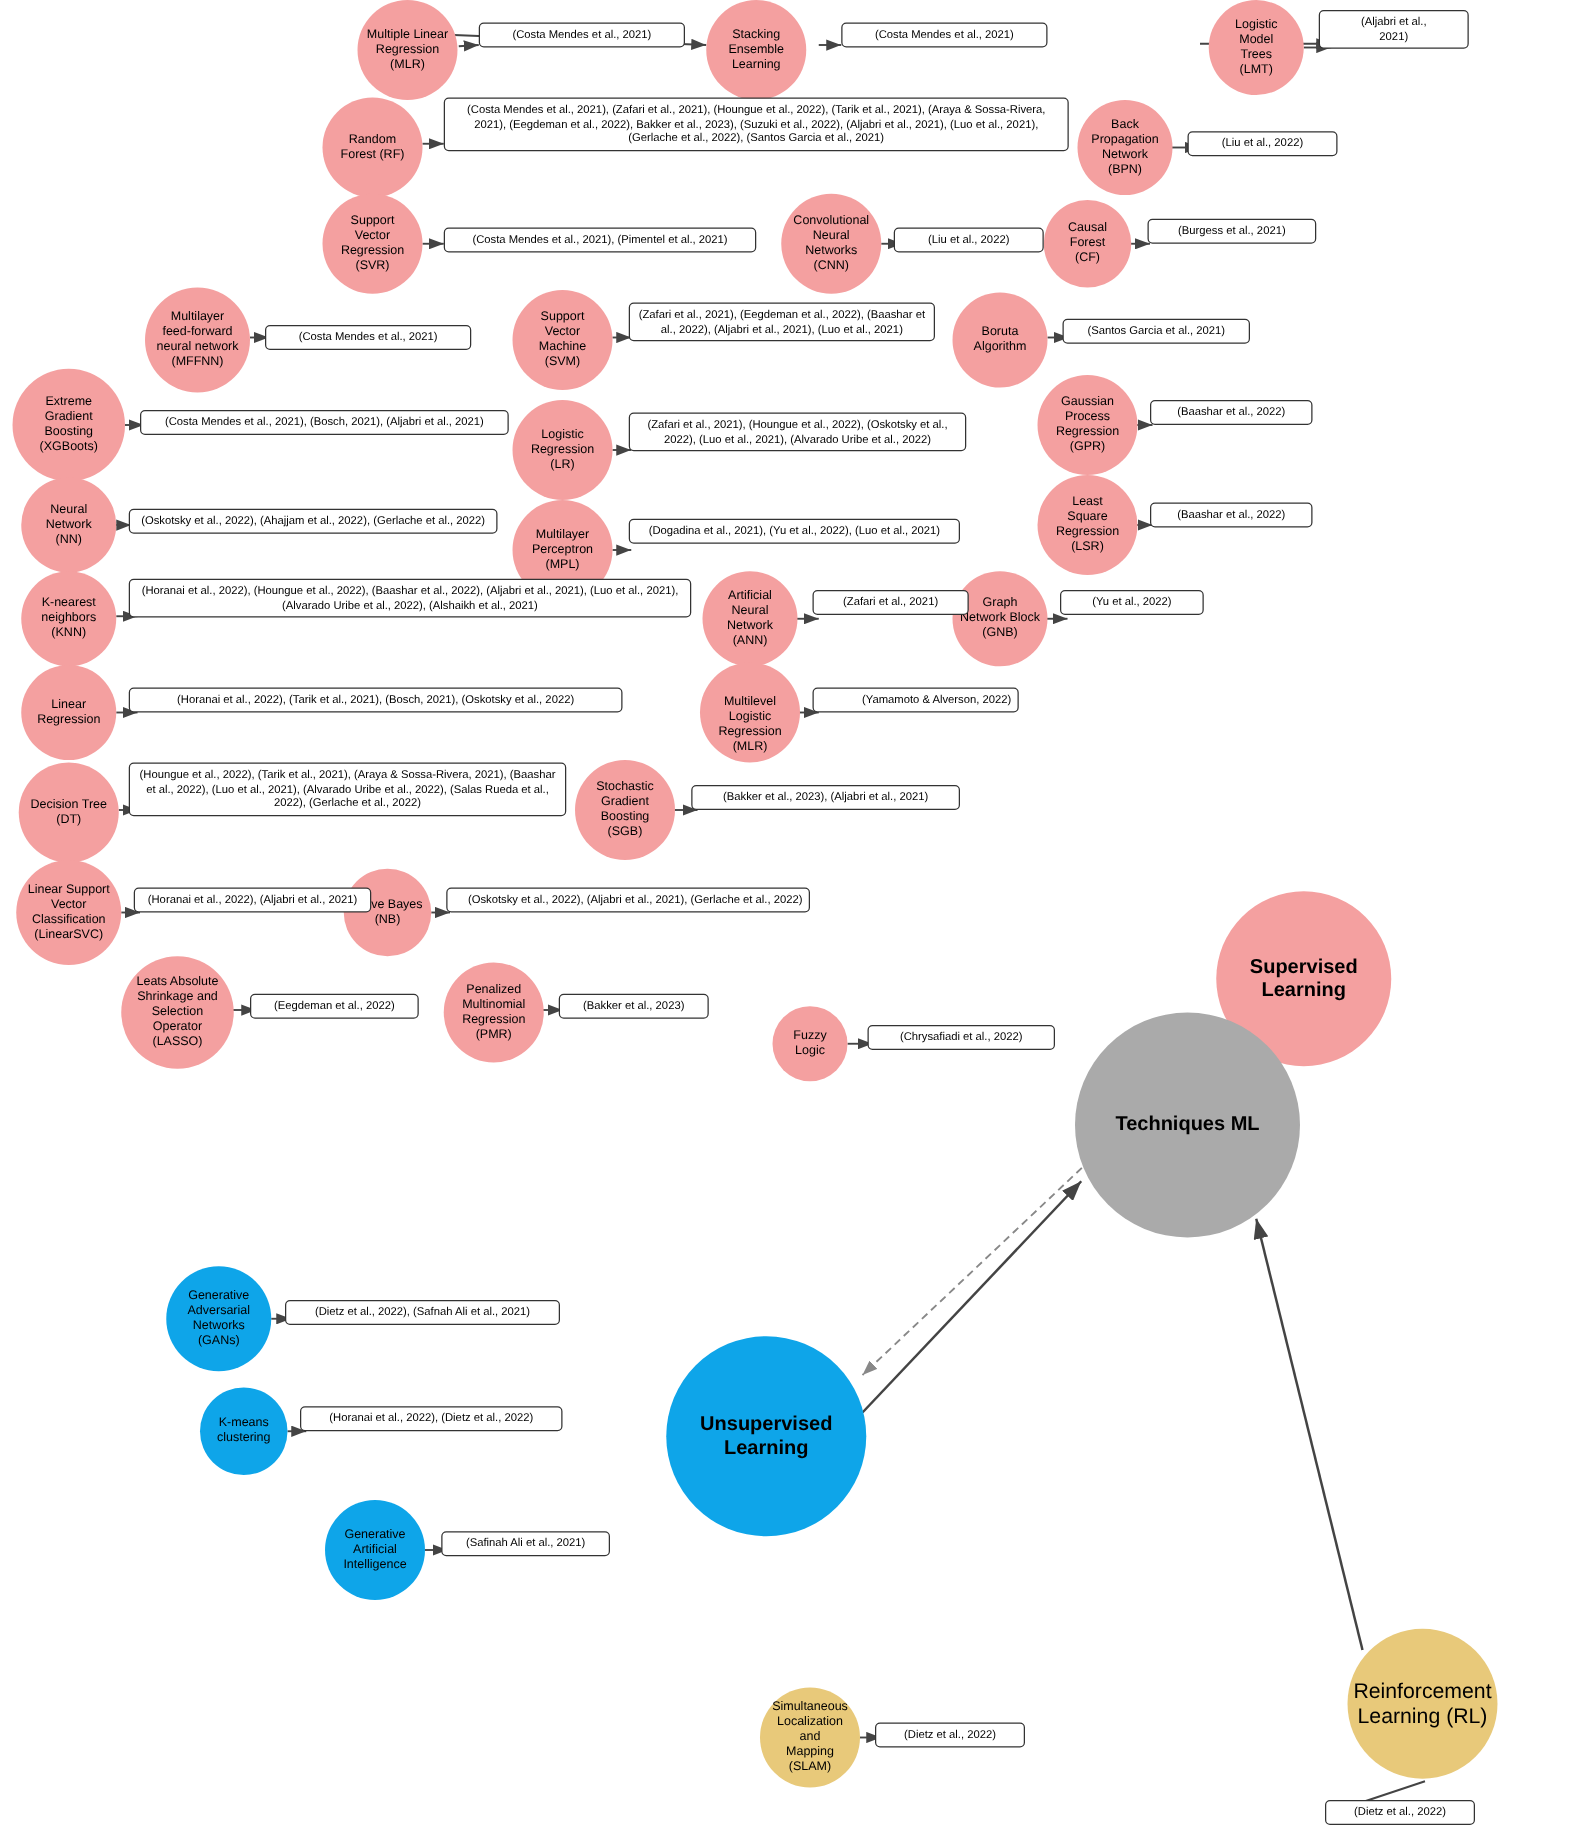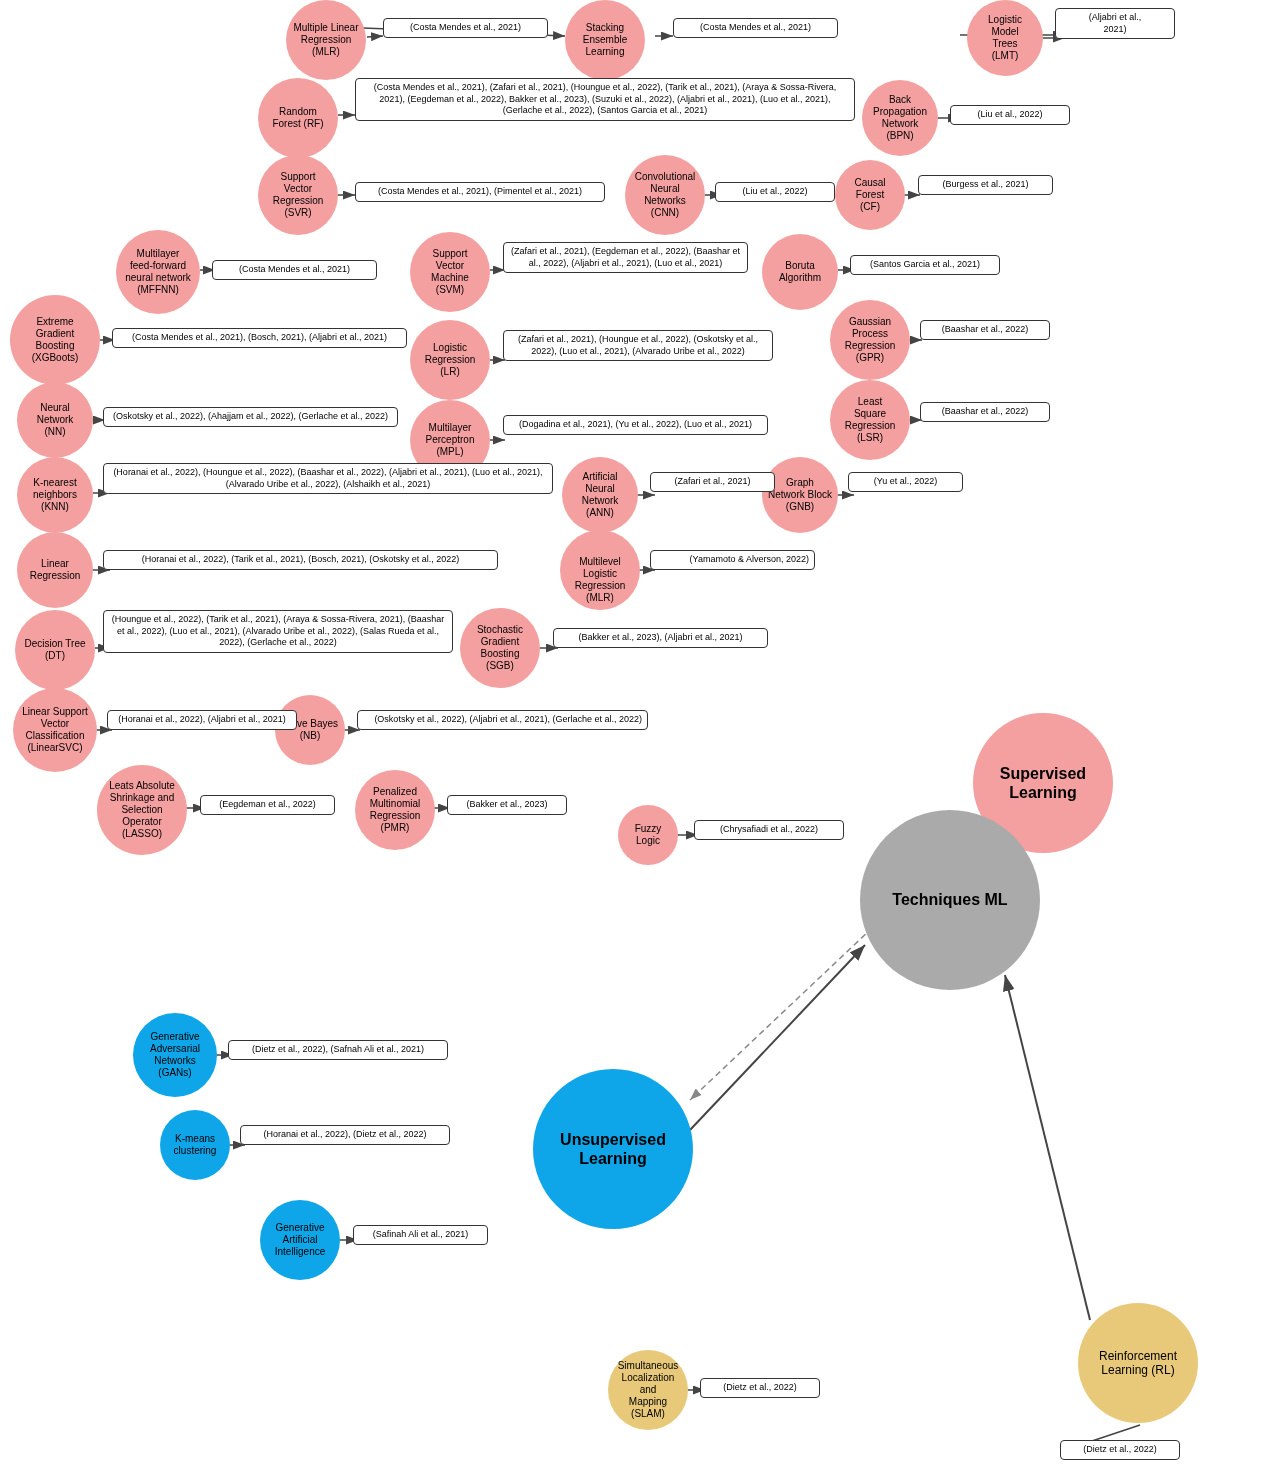--- a/index.html
+++ b/index.html
@@ -24,21 +24,21 @@
       font-size: 10px;
       font-weight: normal;
       line-height: 1.2;
       padding: 6px;
     }
     .node.pink { background: #f4a0a0; border: none; }
     .node.teal { background: #0ea5e9; border: none; }
     .node.gray { background: #aaaaaa; border: none; }
     .node.orange { background: #e8c97a; border: none; }
     .node.large { font-size: 16px; font-weight: bold; }
-    .node.medium { font-size: 12px; }
+    .node.medium { font-size: 17px; }
     .ref-box {
       position: absolute;
       border: 1.5px solid #333;
       border-radius: 4px;
       padding: 3px 5px;
       background: #fff;
       font-size: 9px;
       text-align: center;
       line-height: 1.3;
     }

